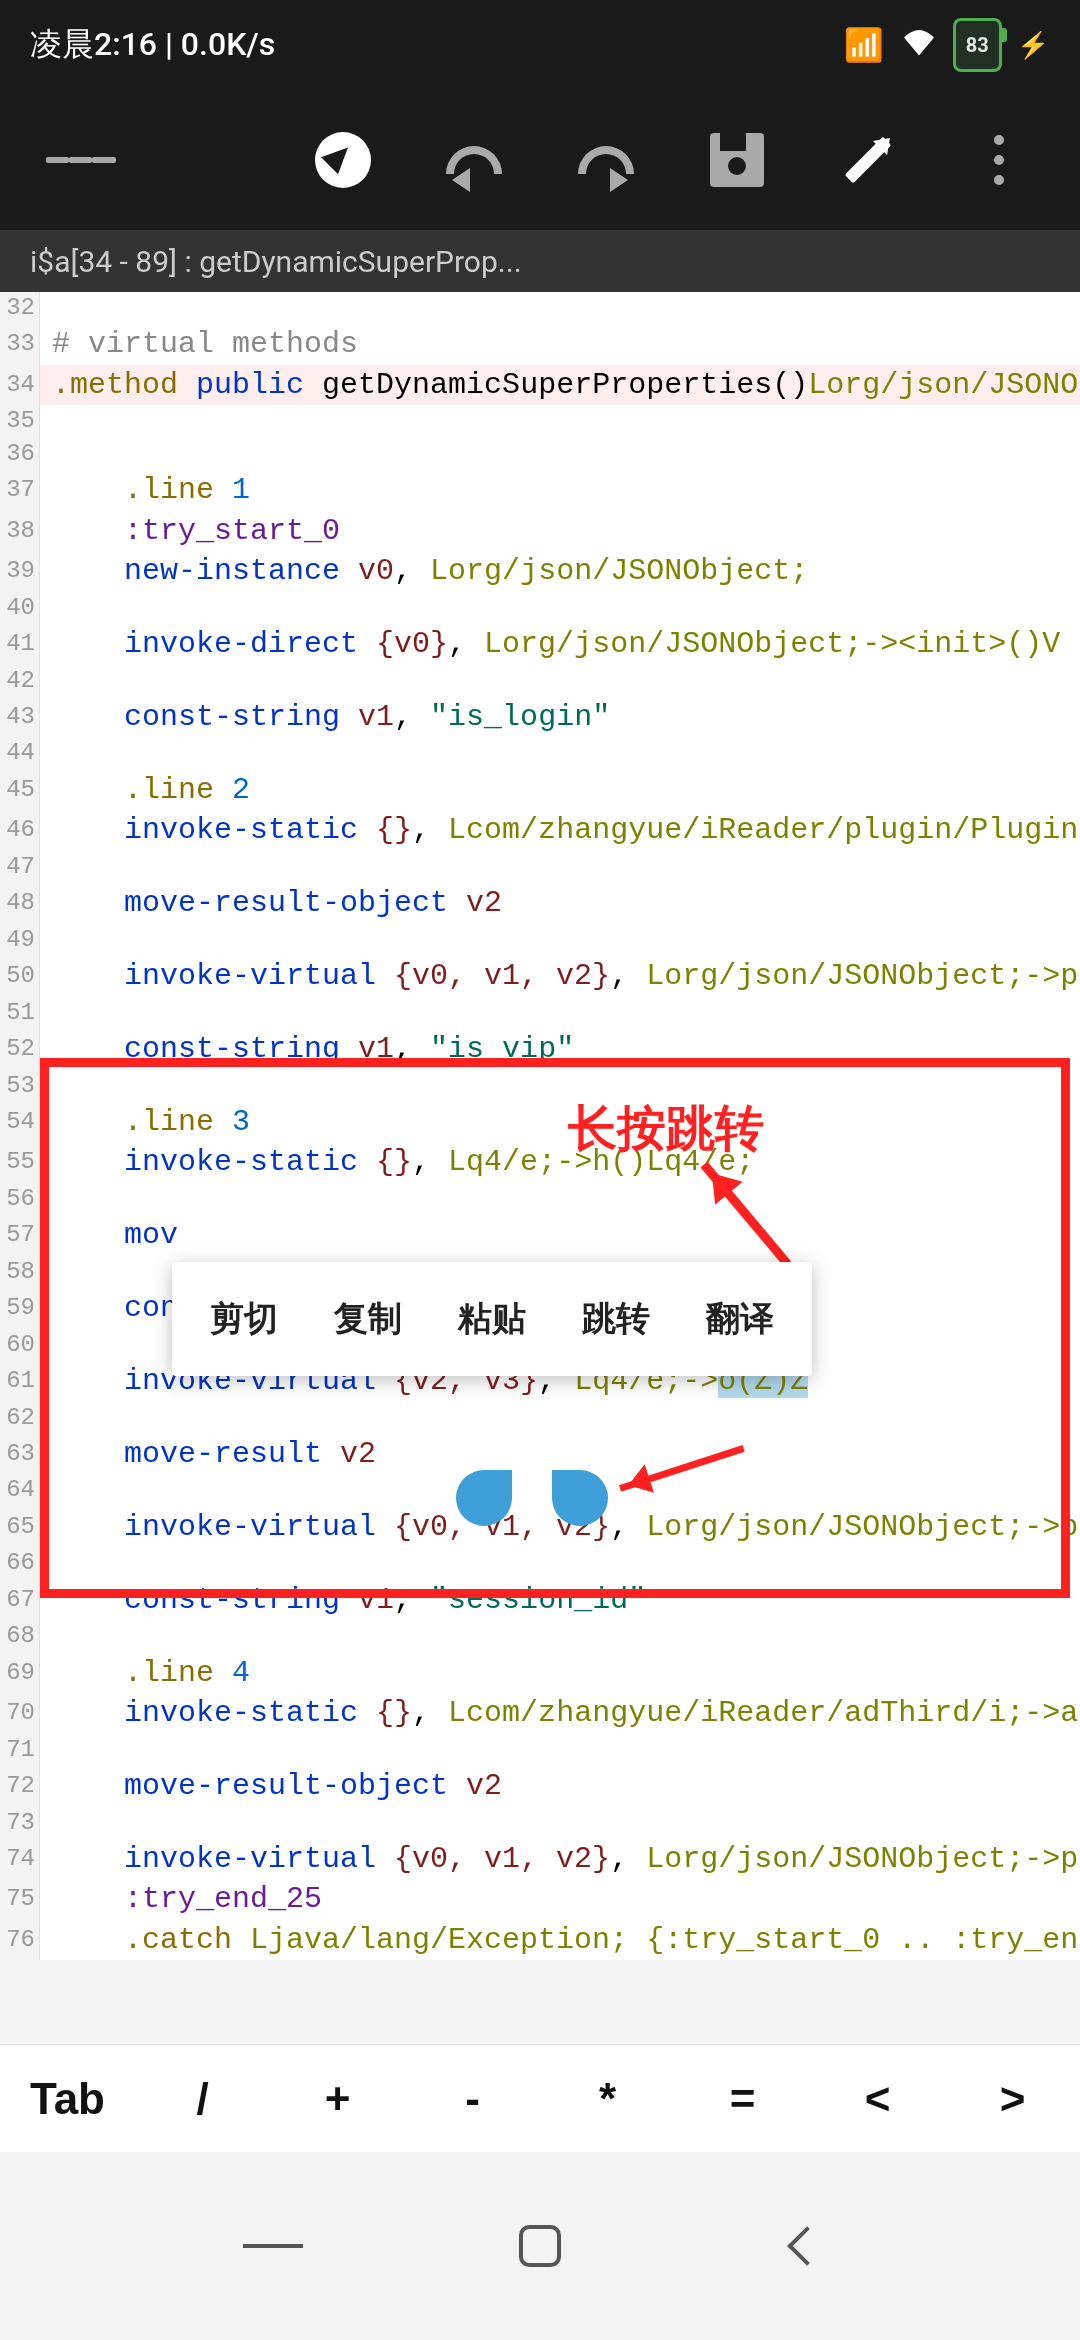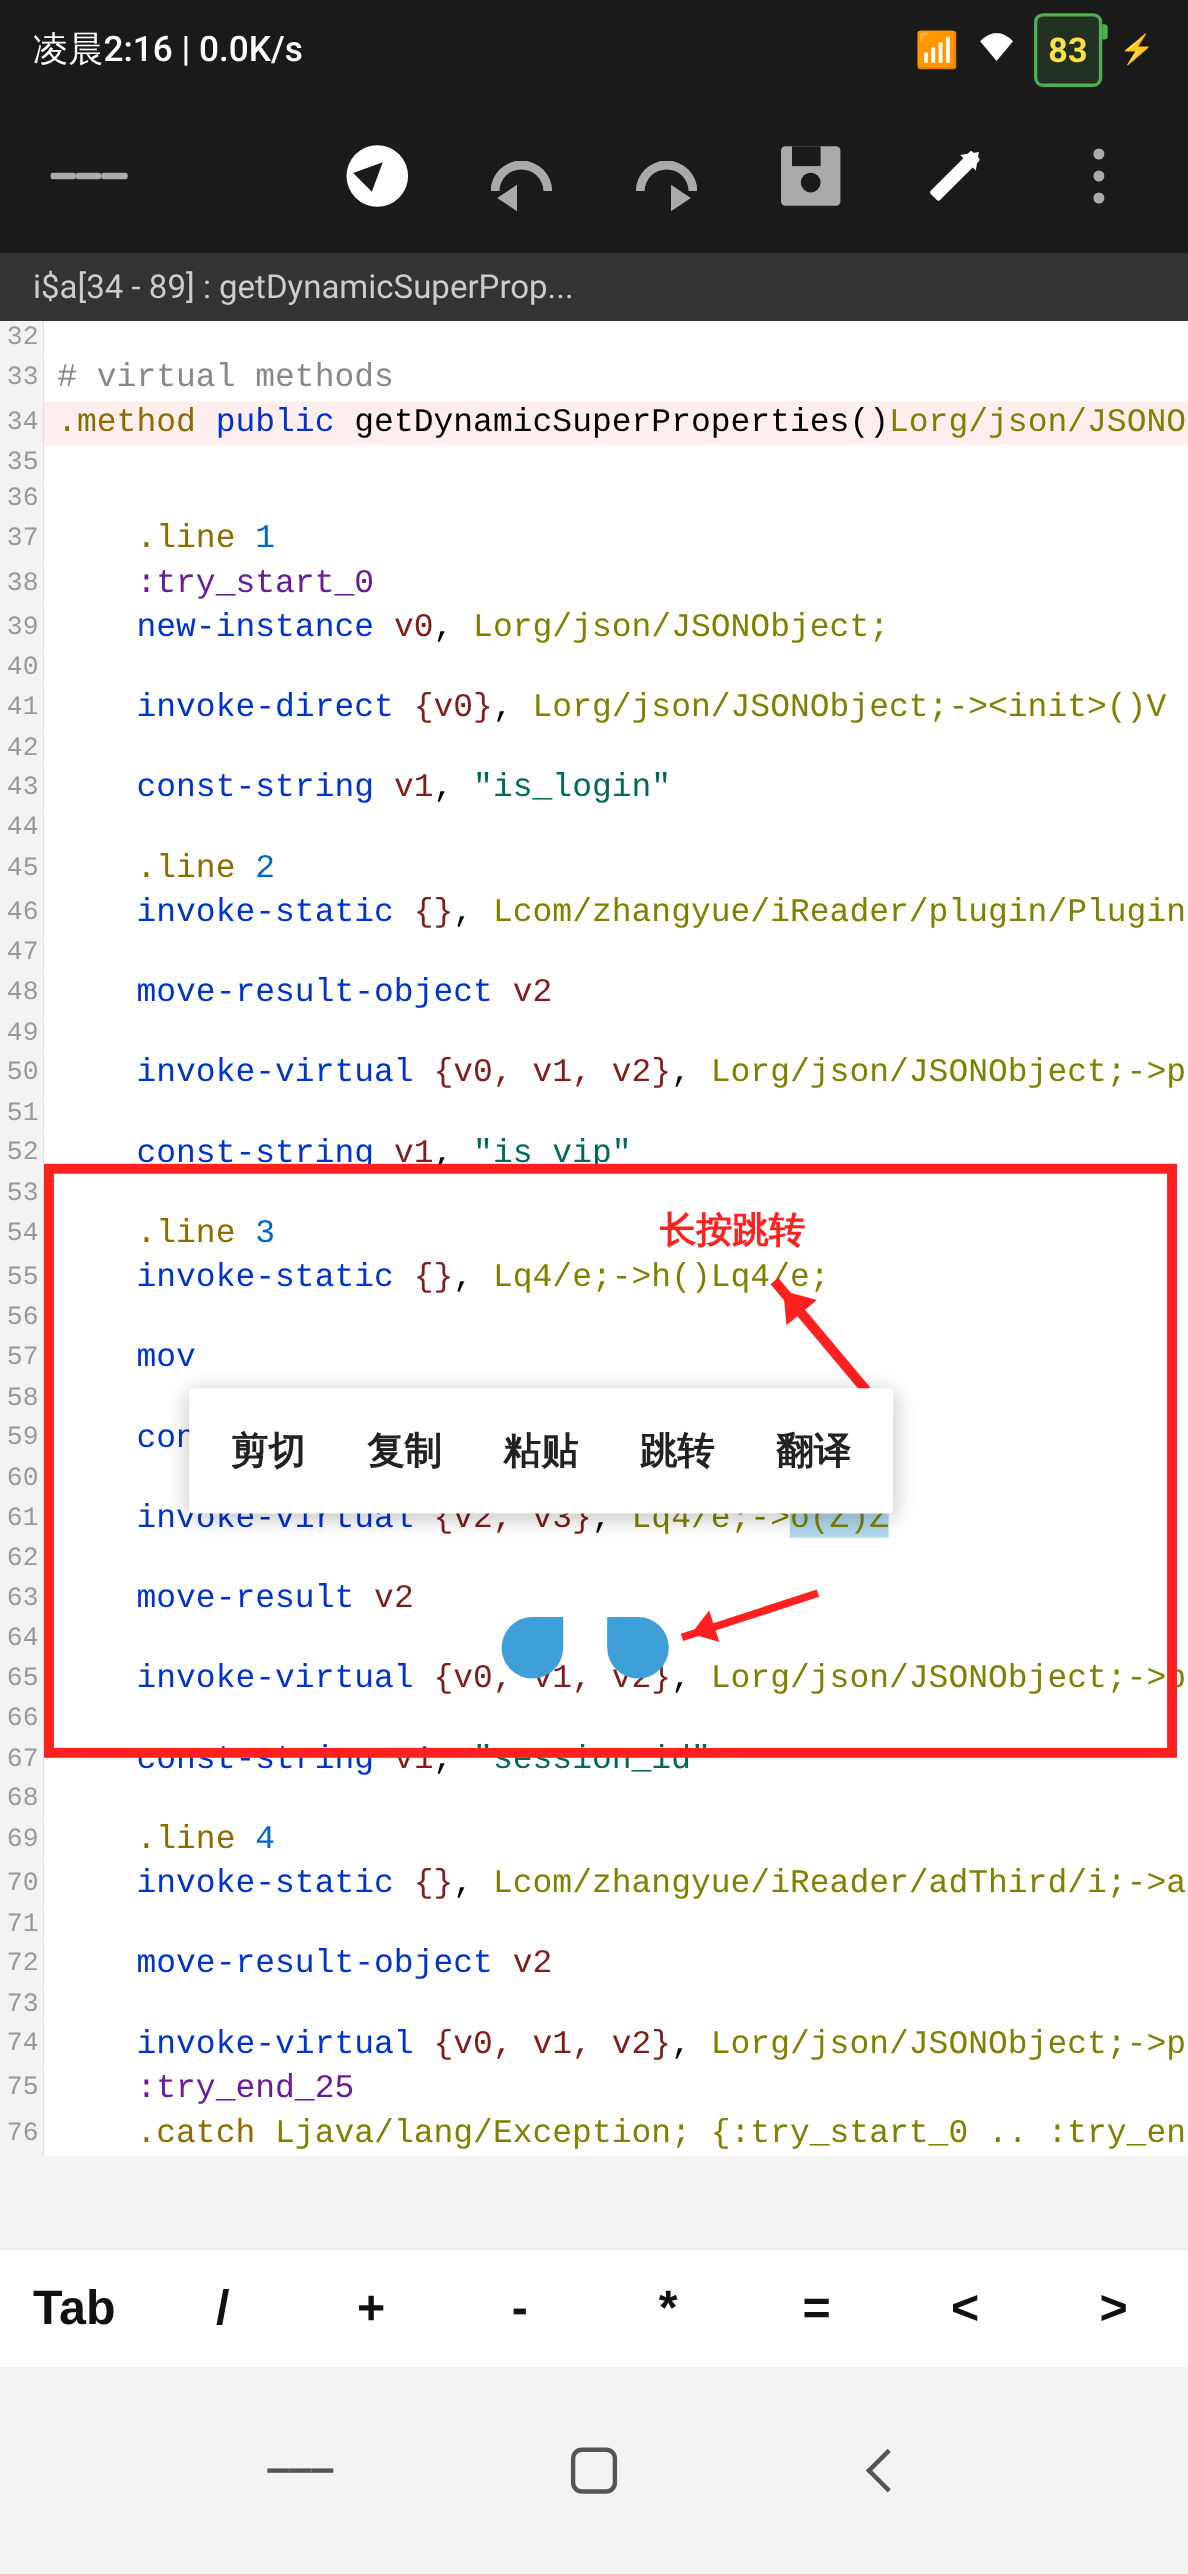--- a/index.html
+++ b/index.html
@@ -20,22 +20,22 @@
   padding: 0 30px;
   color: #fff;
   font-size: 32px;
 }
 .status-left { font-weight: 500; }
 .status-right { display: flex; align-items: center; gap: 16px; }
 .battery-badge {
   border: 3px solid #4caf50;
   border-radius: 8px;
   padding: 12px 10px;
-  font-size: 31px;
-  color: #fde047;
+  font-size: 20px;
+  color: #e5e5e5;
   font-weight: 700;
   background: rgba(76,175,80,0.15);
   position: relative;
 }
 .battery-badge::after {
   content: "";
   position: absolute;
   right: -8px;
   top: 7px;
   width: 5px;
@@ -133,23 +133,23 @@
 .dir2 { color: #8b6c00; }
 .reg { color: #7f1d1d; margin-top: 44px; }
 .num { color: #0066cc; }
 .str { color: #00695c; }
 .type { color: #808000; }
 .lbl { color: #6a1b9a; }
 
 .annot-text {
   position: absolute;
   color: #ff2020;
-  font-size: 33px;
+  font-size: 49px;
   font-weight: 800;
-  left: 600px;
+  left: 568px;
   top: 1096px;
   font-family: -apple-system, sans-serif;
 }
 .highlight-box {
   position: absolute;
   border: 9px solid #ff2020;
   left: 40px;
   top: 1058px;
   width: 1030px;
   height: 540px;

